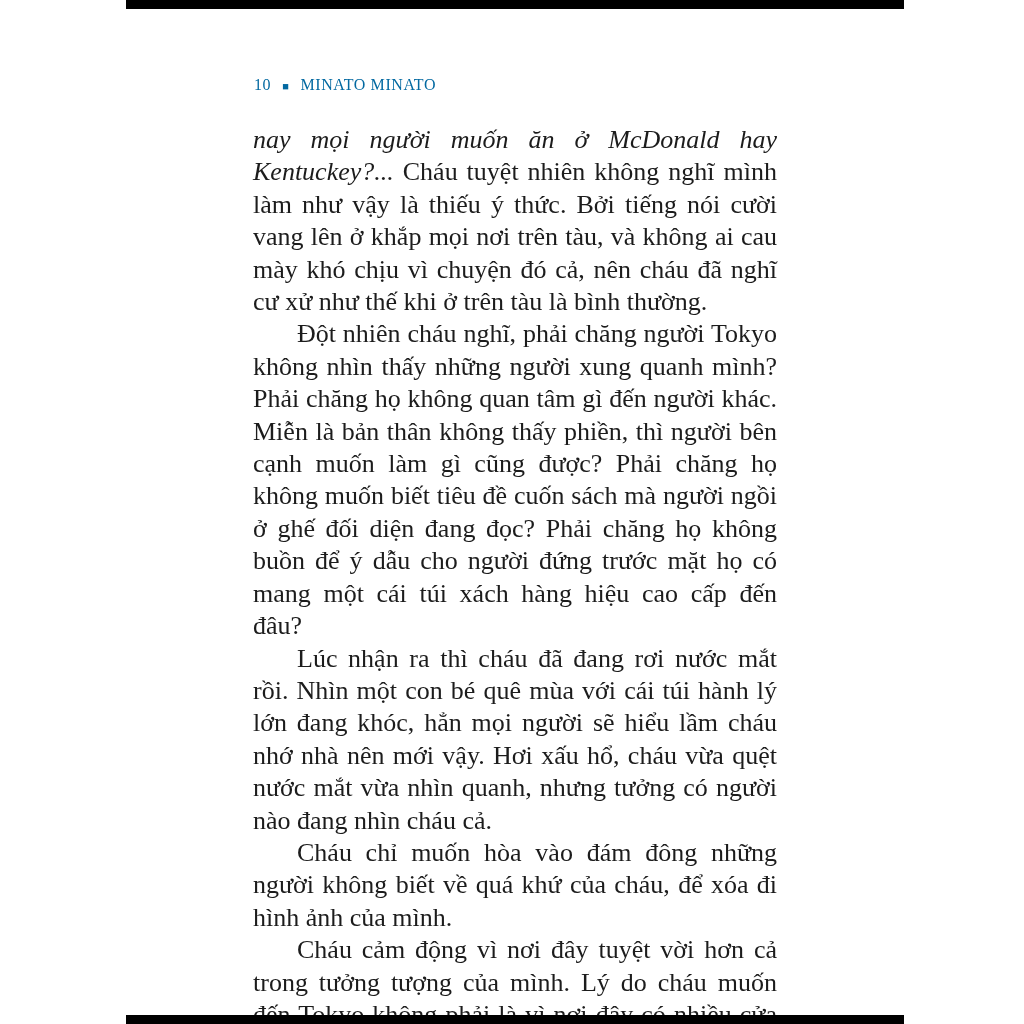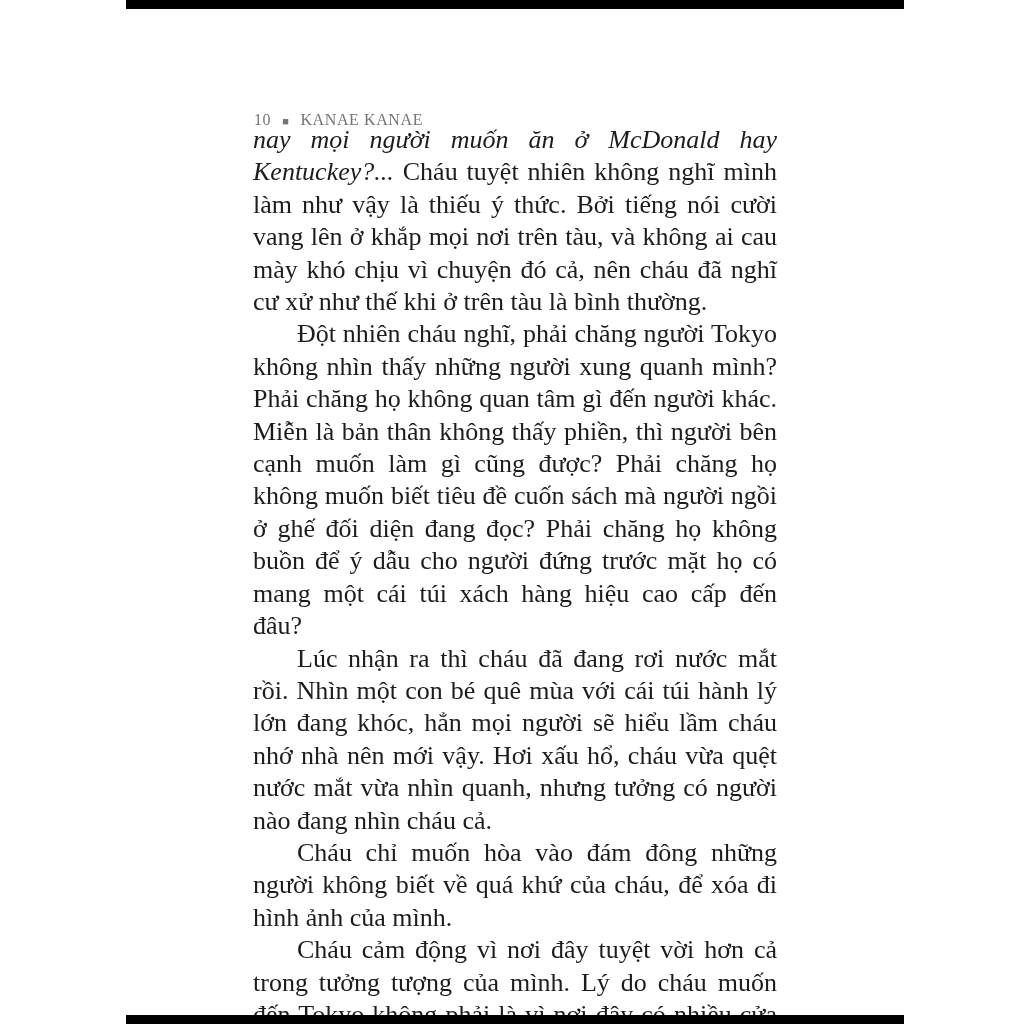--- a/index.html
+++ b/index.html
@@ -27,22 +27,21 @@
   .scan-bar.bottom { bottom: 0; }
   .running-header {
     position: absolute;
     top: 76px;
     left: 254px;
     display: flex;
     align-items: center;
     gap: 11px;
     font-size: 16px;
     letter-spacing: 0.6px;
-    color: #737373;
-    margin-top: 35px;
+    color: #0369a1;
   }
   .running-header .square-sep {
     font-size: 11px;
     line-height: 1;
     position: relative;
     top: 1px;
   }
   .body-text {
     position: absolute;
     top: 124px;
@@ -68,21 +67,21 @@
 </head>
 <body>
 
 <div class="page">
 
   <div class="scan-bar top"></div>
 
   <div class="running-header">
     <span>10</span>
     <span class="square-sep">■</span>
-    <span>KANAE KANAE</span>
+    <span>MINATO MINATO</span>
   </div>
 
   <div class="body-text">
     <p class="continuation"><span class="italic-lead">nay mọi người muốn ăn ở McDonald hay Kentuckey?...</span><span> Cháu tuyệt nhiên không nghĩ mình làm như vậy là thiếu ý thức. Bởi tiếng nói cười vang lên ở khắp mọi nơi trên tàu, và không ai cau mày khó chịu vì chuyện đó cả, nên cháu đã nghĩ cư xử như thế khi ở trên tàu là bình thường.</span></p>
     <p>Đột nhiên cháu nghĩ, phải chăng người Tokyo không nhìn thấy những người xung quanh mình? Phải chăng họ không quan tâm gì đến người khác. Miễn là bản thân không thấy phiền, thì người bên cạnh muốn làm gì cũng được? Phải chăng họ không muốn biết tiêu đề cuốn sách mà người ngồi ở ghế đối diện đang đọc? Phải chăng họ không buồn để ý dẫu cho người đứng trước mặt họ có mang một cái túi xách hàng hiệu cao cấp đến đâu?</p>
     <p>Lúc nhận ra thì cháu đã đang rơi nước mắt rồi. Nhìn một con bé quê mùa với cái túi hành lý lớn đang khóc, hẳn mọi người sẽ hiểu lầm cháu nhớ nhà nên mới vậy. Hơi xấu hổ, cháu vừa quệt nước mắt vừa nhìn quanh, nhưng tưởng có người nào đang nhìn cháu cả.</p>
     <p>Cháu chỉ muốn hòa vào đám đông những người không biết về quá khứ của cháu, để xóa đi hình ảnh của mình.</p>
     <p>Cháu cảm động vì nơi đây tuyệt vời hơn cả trong tưởng tượng của mình. Lý do cháu muốn đến Tokyo không phải là vì nơi đây có nhiều cửa hàng tráng lệ, hay nhiều chỗ để đi chơi.</p>
   </div>
 

